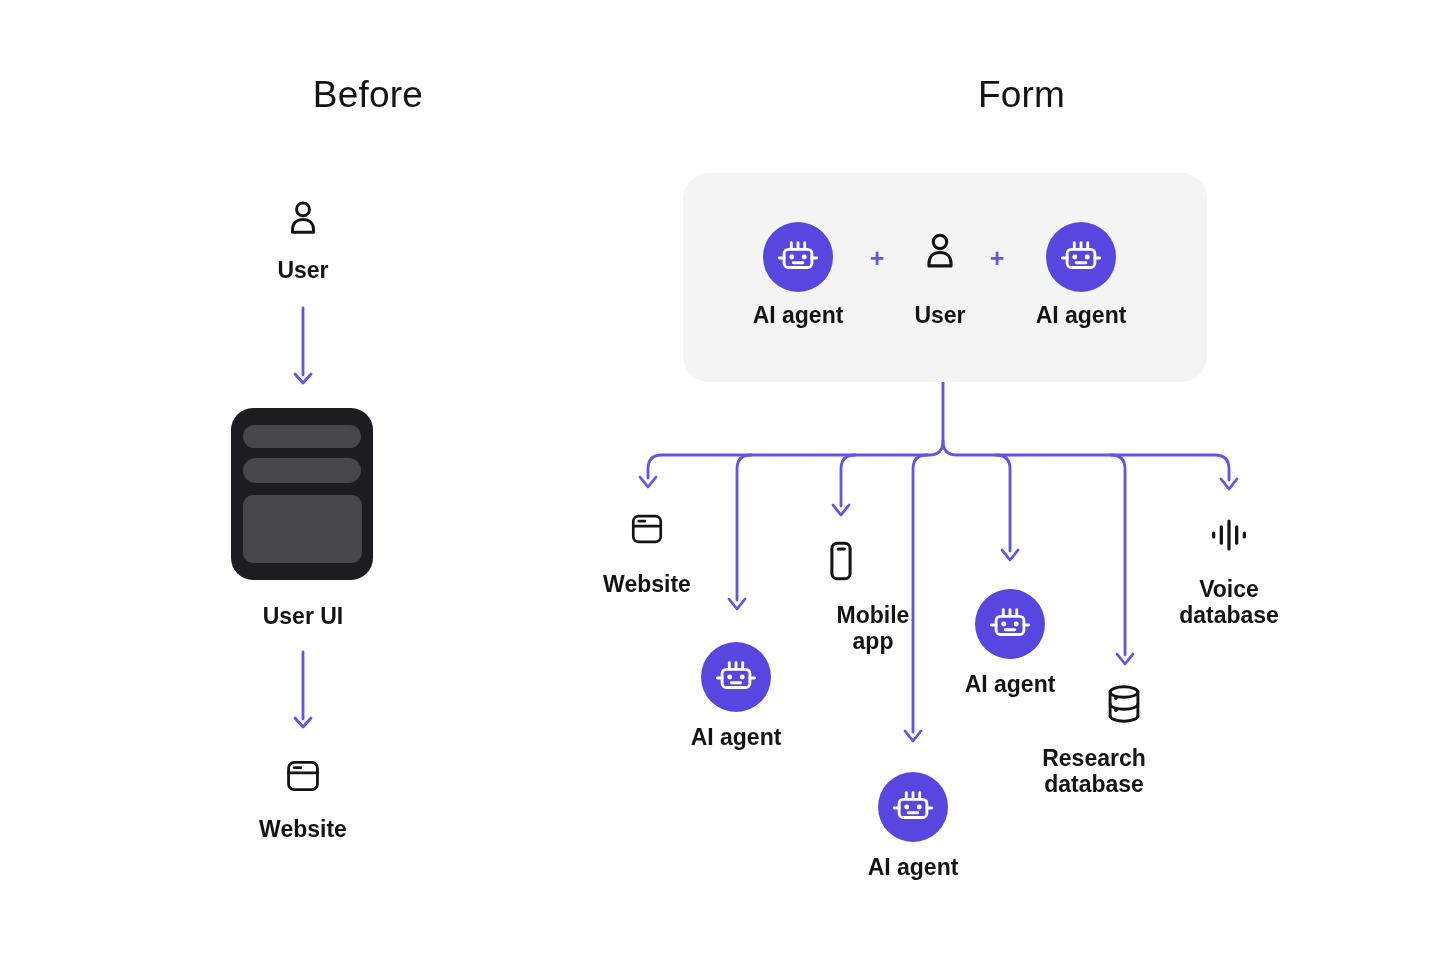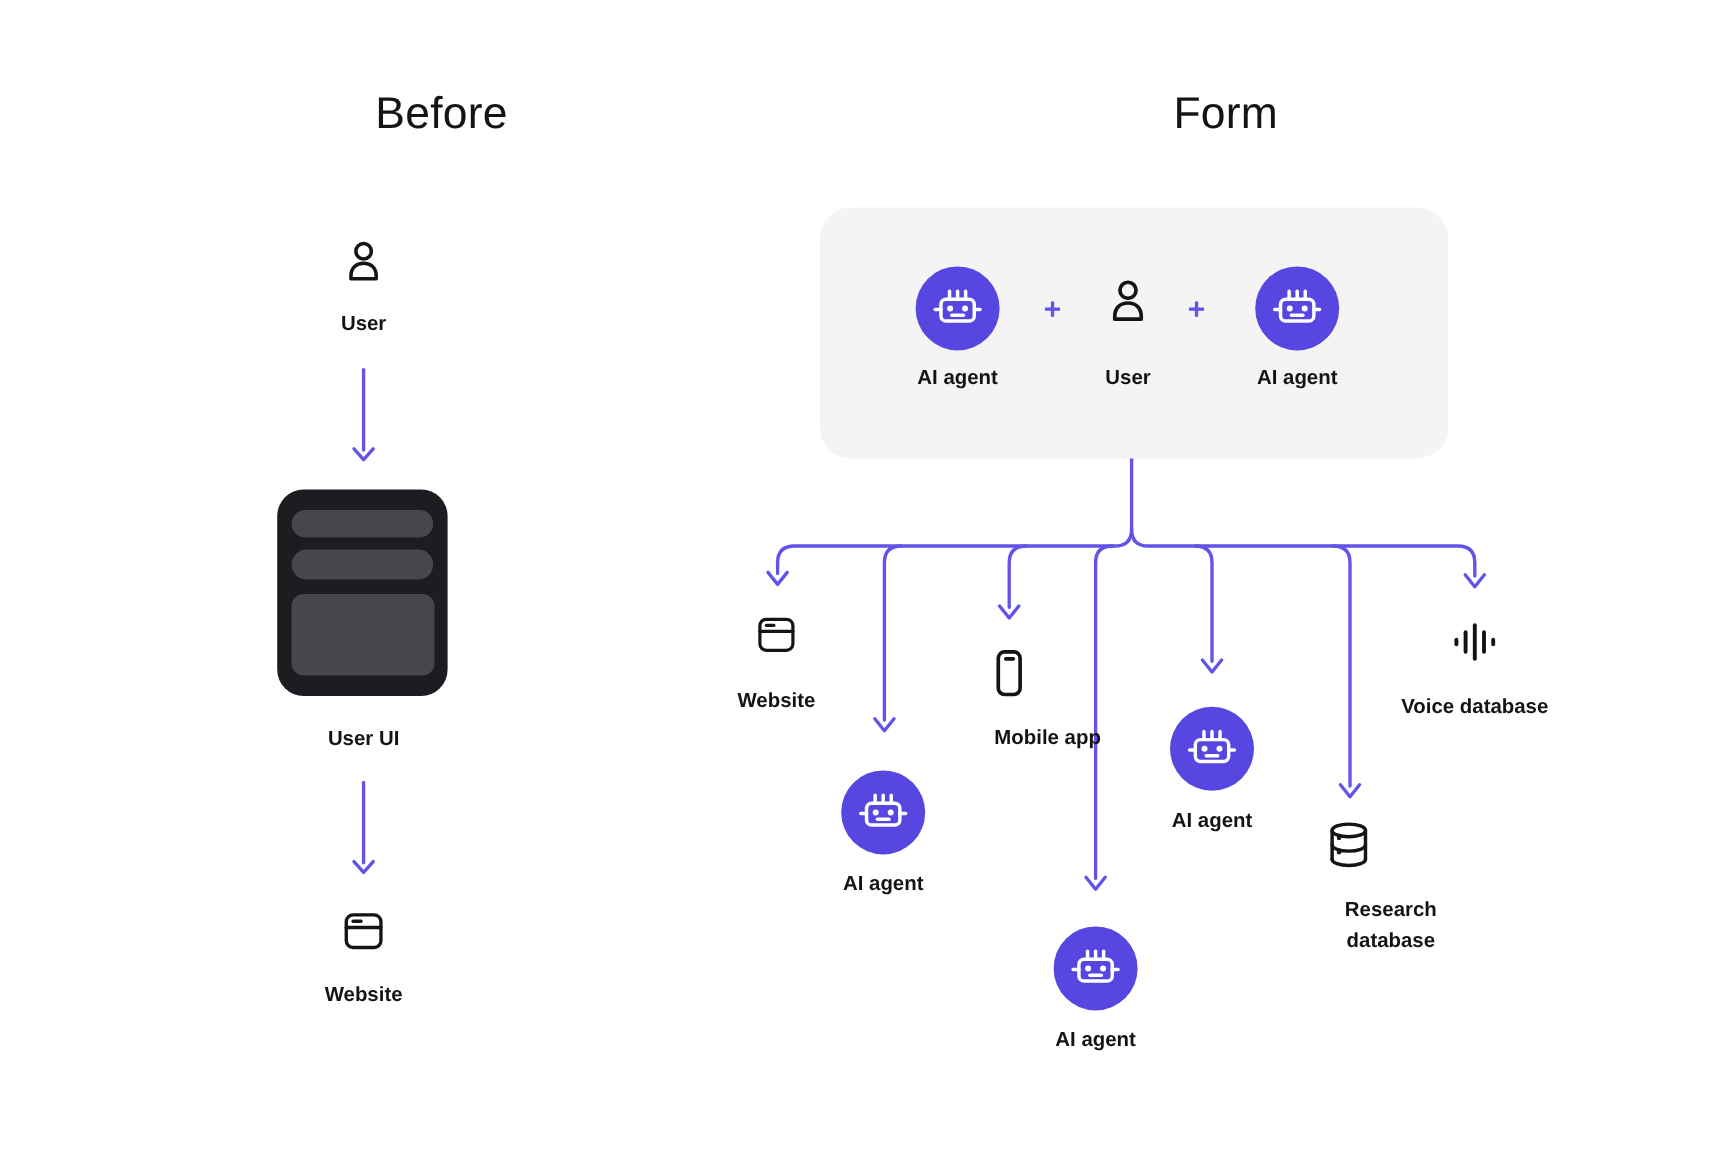--- a/index.html
+++ b/index.html
@@ -21,21 +21,21 @@
     font-family:"Liberation Sans", sans-serif;
     color:var(--text);
     overflow:hidden;
   }
   .abs{position:absolute;}
   .title{
     font-size:37px;font-weight:400;letter-spacing:.2px;
     text-align:right;color:var(--text);
   }
   .node-label{
-    font-size:17px;font-weight:700;line-height:26px;
+    font-size:23px;font-weight:700;line-height:26px;
     text-align:center;color:var(--text);
   }
   .icon{display:block;color:var(--text);}
   .agent-circle{
     background:var(--agent-circle);
     border-radius:50%;
     display:flex;align-items:center;justify-content:center;
   }
   .agent-circle svg{color:#ffffff;}
   .panel{
@@ -235,20 +235,20 @@
   <div class="abs agent-circle" style="left:975px;top:589px;width:70px;height:70px;">
     <svg width="46" height="46">
         <use href="#sym-robot"></use>
       </svg>
   </div>
   <div class="abs node-label" style="left:940px;top:671px;width:140px;">AI agent</div>
 
   <svg class="abs icon" style="left:1101px;top:681px;" width="46" height="46">
       <use href="#sym-database"></use>
     </svg>
-  <div class="abs node-label" style="left:1089px;top:745px;width:140px;">Research database</div>
+  <div class="abs node-label" style="left:1024px;top:745px;width:140px;">Research database</div>
 
   <svg class="abs icon" style="left:1206px;top:512px;" width="46" height="46">
       <use href="#sym-voice"></use>
     </svg>
   <div class="abs node-label" style="left:1159px;top:576px;width:140px;">Voice database</div>
 
 </div>
 
 </body></html>

